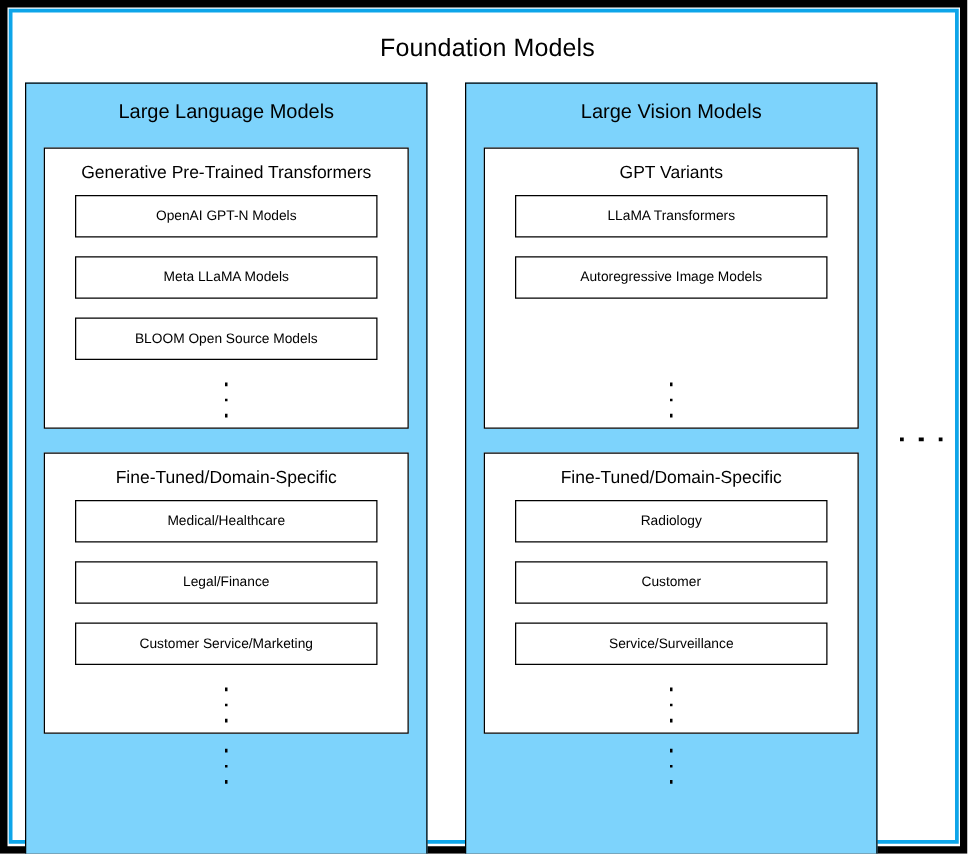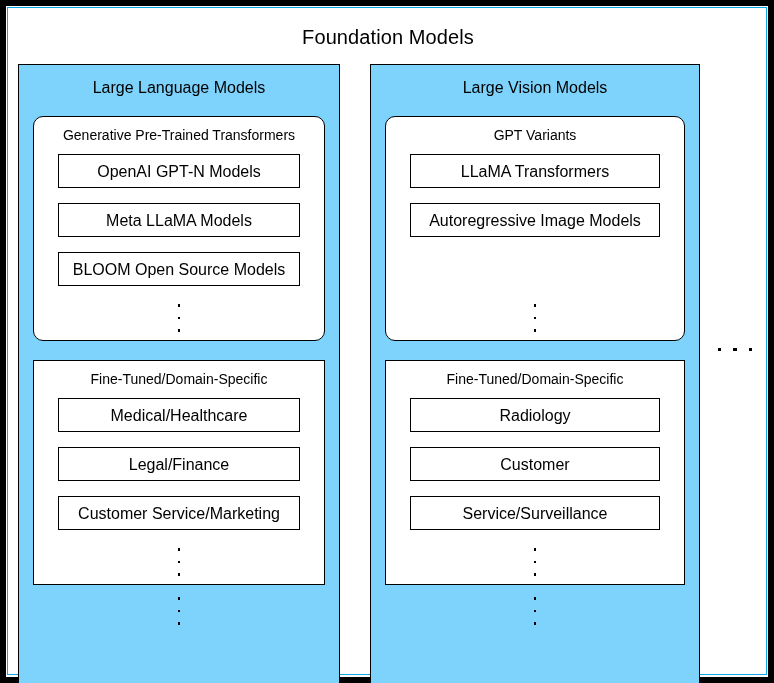--- a/index.html
+++ b/index.html
@@ -34,21 +34,21 @@
     box-sizing: border-box;
   }
 
   
   .outline-box {
     position: absolute;
     left: 1px;
     top: 1px;
     width: 760px;
     height: 668px;
-    border: 1px solid #0ea5e9;
+    border: 3px solid #0ea5e9;
     box-sizing: border-box;
     background: #ffffff;
   }
 
   .diagram-title {
     position: absolute;
     left: 0;
     top: 16px;
     width: 760px;
     text-align: center;
@@ -83,21 +83,21 @@
 
   
   .group {
     position: absolute;
     left: 14px;
     right: 14px;
     border: 1.3px solid #000000;
     box-sizing: border-box;
     background: #ffffff;
   }
-  .group.top    { top: 51px;  height: 225px; border-radius: 10px; }
+  .group.top    { top: 51px;  height: 225px; }
   .group.bottom { top: 295px; height: 225px; }
 
   .group-title {
     position: absolute;
     left: 0;
     top: 9px;
     width: 100%;
     text-align: center;
     font-size: 14px;
     line-height: 18px;
@@ -113,21 +113,21 @@
 
   .item-box {
     height: 34px;
     border: 1.2px solid #000000;
     box-sizing: border-box;
     background: #ffffff;
     display: flex;
     align-items: center;
     justify-content: center;
     margin-bottom: 15px;
-    font-size: 16px;
+    font-size: 11px;
     line-height: 15px;
     color: #000000;
   }
   .item-box:last-child { margin-bottom: 0; }
 
   
   .vdots {
     position: absolute;
     left: 0;
     width: 100%;

